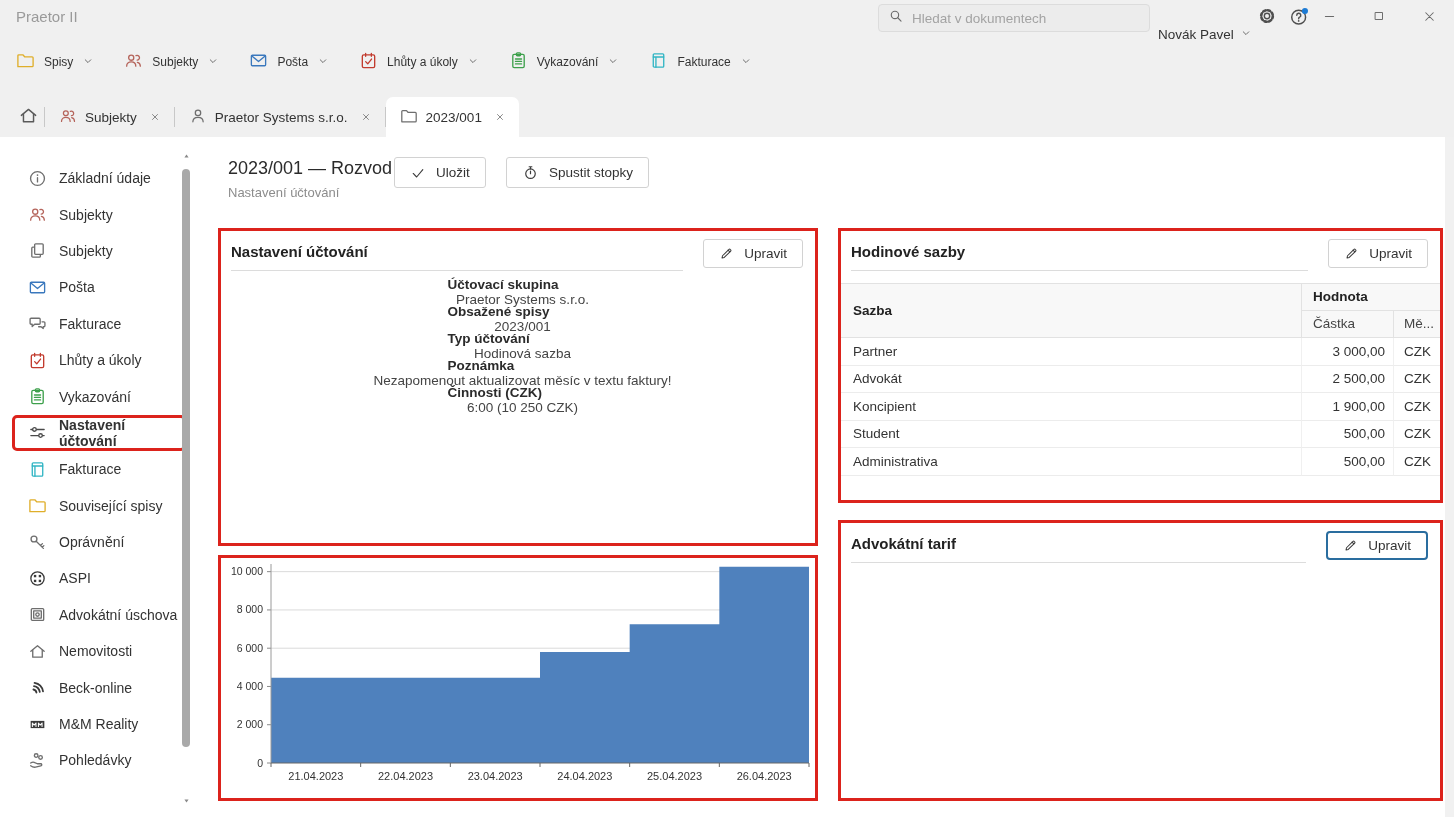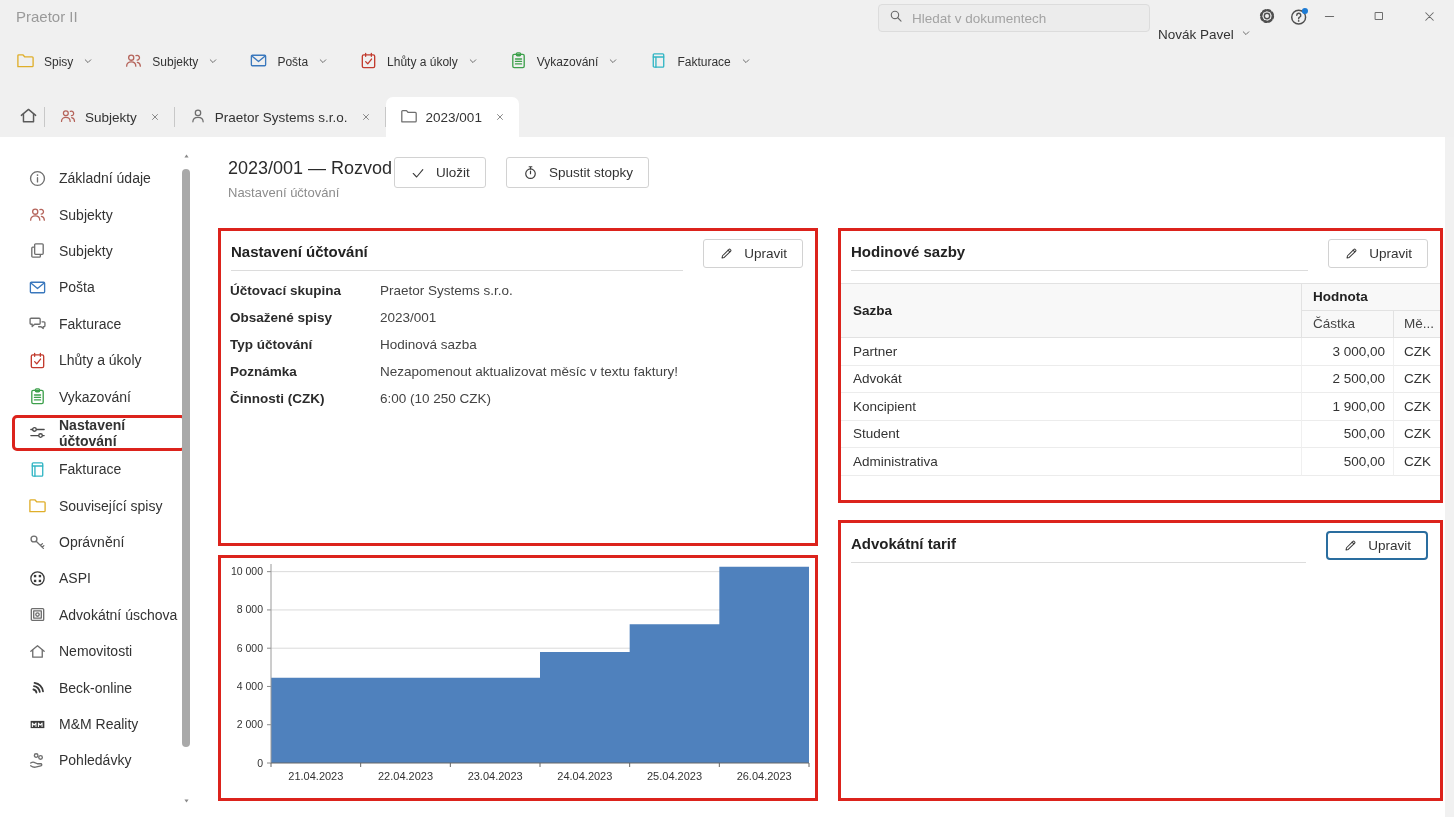--- a/index.html
+++ b/index.html
@@ -70,21 +70,21 @@
   .p-rates   { left:838px; top:91px;  width:605px; height:275px; }
   .p-tariff  { left:838px; top:383px; width:605px; height:281px; }
 
   .panel-head { display:flex; align-items:flex-start; margin:8px 12px 0 10px; }
   .panel-title { flex:1; font-weight:bold; font-size:15px; color:#222; border-bottom:1px solid #dcdcdc;
                  padding:4px 0 10px 0; }
   .edit-btn { height:29px; margin-left:20px; flex:none; }
   .edit-btn.focused { border:2px solid #2a6d9f; border-radius:4px; }
 
   .fields { margin:6px 0 0 9px; }
-  .field { display:flex; height:27px; align-items:center; font-size:13.5px; }
+  .field { display:flex; height:27px; align-items:center; font-size:13.5px;flex-direction:column; }
   .field .flabel { width:150px; font-weight:bold; color:#2b2b2b; flex:none; }
   .field .fvalue { color:#444; }
 
   
   .rates { position:absolute; left:0; top:52px; width:599px; display:grid;
            grid-template-columns:461px 92px 1fr; grid-auto-rows:27.5px; font-size:13.5px; }
   .rates .hcell { background:#f8f8f8; display:flex; align-items:center; box-sizing:border-box; }
   .h-rate { grid-column:1; grid-row:1/3; padding-left:12px; font-weight:bold; color:#222;
             border-top:1px solid #e2e2e2; border-bottom:1px solid #e2e2e2; border-right:1px solid #e2e2e2; }
   .h-group { grid-column:2/4; grid-row:1; padding-left:11px; font-weight:bold; color:#222;

